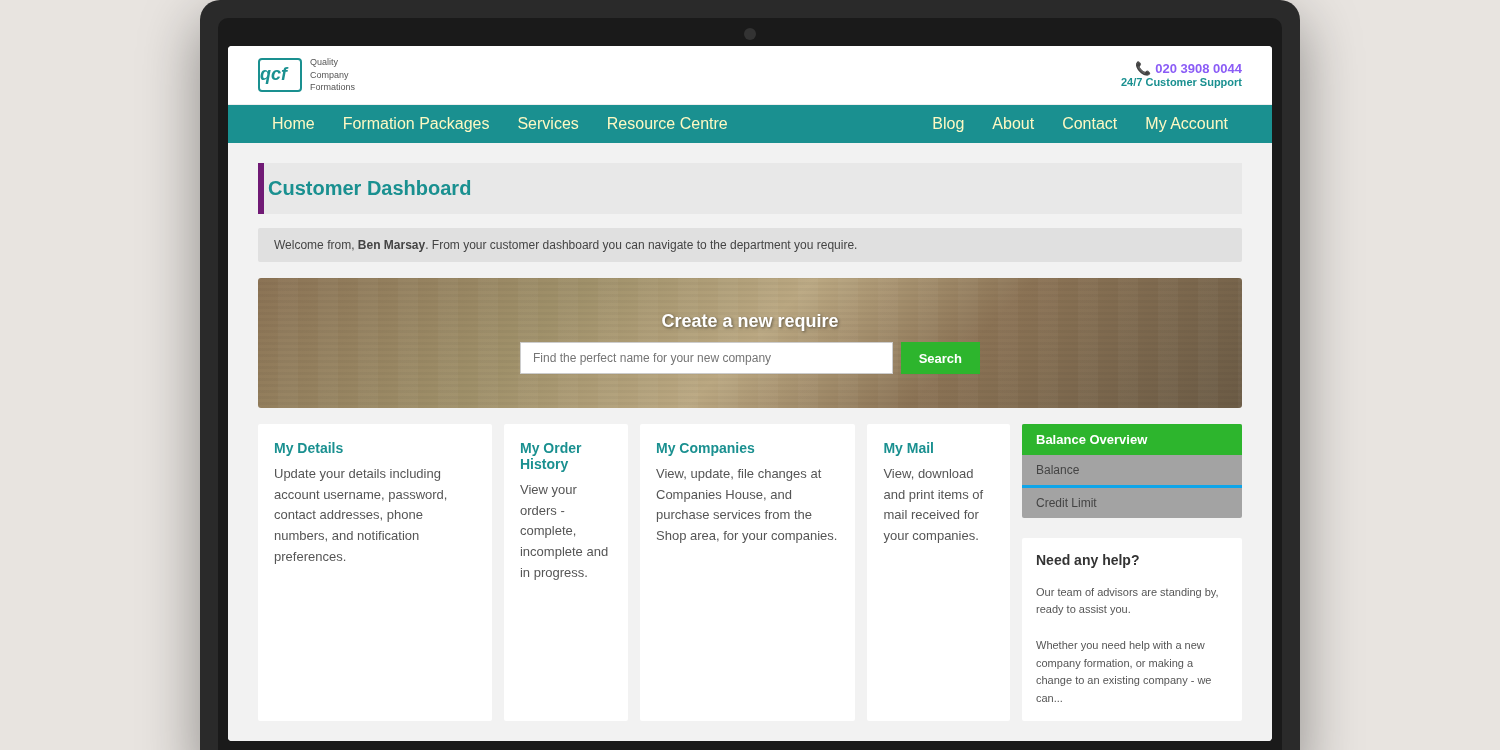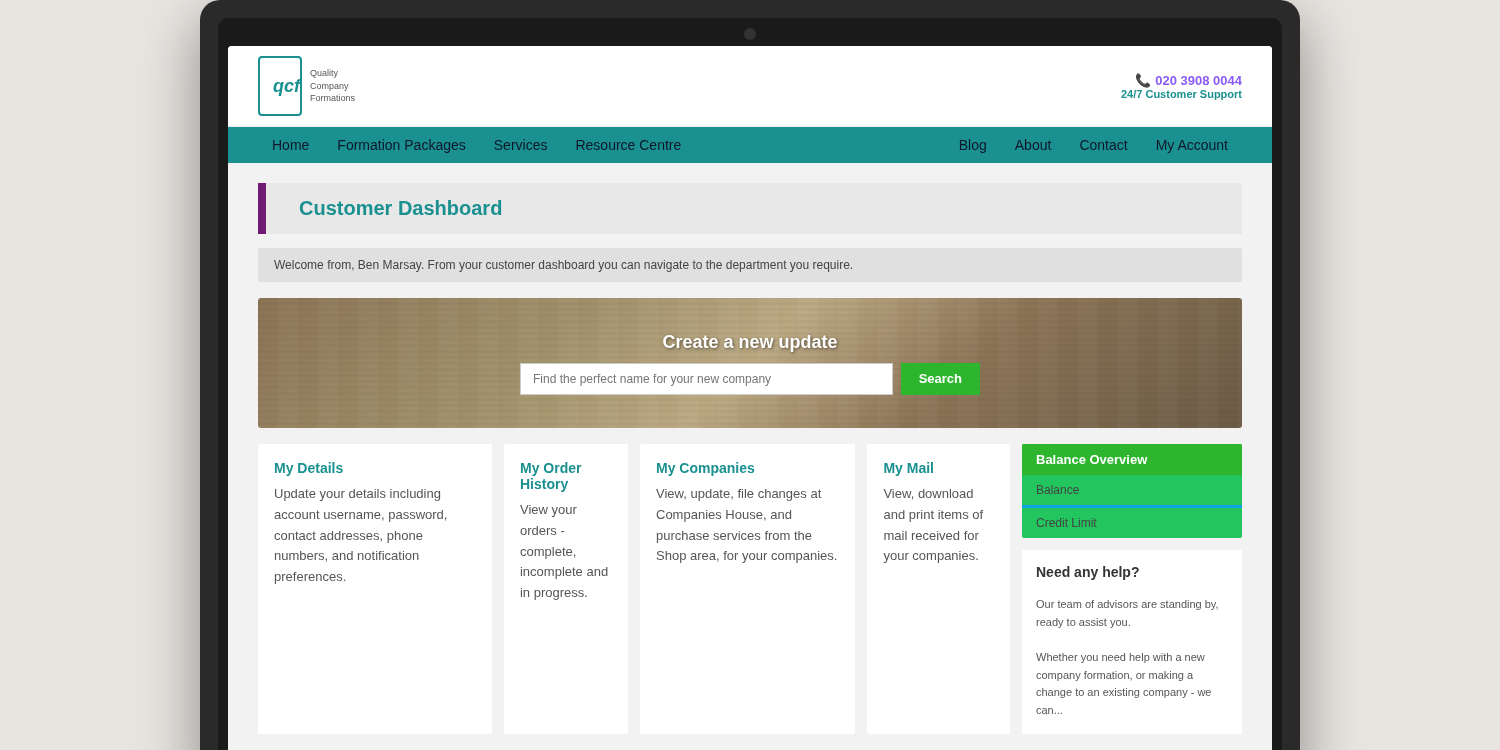--- a/index.html
+++ b/index.html
@@ -56,26 +56,26 @@
     }
 
     .logo-box {
       display: flex;
       align-items: center;
       gap: 8px;
     }
 
     .logo-icon {
       width: 44px;
-      height: 60px;
+      height: 34px;
       border: 2px solid #1a9090;
       border-radius: 4px;
       display: flex;
       align-items: center;
-      justify-content: flex-end;
+      justify-content: flex-start;
       font-size: 18px;
       font-weight: bold;
       color: #1a9090;
       font-style: italic;
     }
 
     .logo-text {
       font-size: 9px;
       color: #555;
       line-height: 1.4;
@@ -99,62 +99,62 @@
 
     
     .main-nav {
       background: #1a9090;
       display: flex;
       align-items: center;
       padding: 0 30px;
     }
 
     .main-nav a {
-      color: #0f172a;
+      color: #fef9c3;
       text-decoration: none;
-      font-size: 14px;
+      font-size: 16px;
       padding: 10px 14px;
       display: block;
     }
 
     .nav-spacer {
       flex: 1;
     }
 
     
     .content {
       background: #f2f2f2;
       padding: 20px 30px;
       min-height: 460px;
     }
 
     .dashboard-title {
       background: #e8e8e8;
-      padding: 14px 33px;
+      padding: 14px 4px;
       margin-bottom: 14px;
-      border-left: 8px solid #701a75;
+      border-left: 6px solid #701a75;
     }
 
     .dashboard-title h1 {
       color: #1a9090;
       font-size: 20px;
       font-weight: bold;
     }
 
     .welcome-bar {
       background: #e0e0e0;
       padding: 10px 16px;
       margin-bottom: 16px;
       font-size: 12px;
       color: #444;
       border-radius: 2px;
     }
 
     .welcome-bar strong {
-      font-weight: normal;
+      font-weight: bold;
     }
 
     
     .hero-banner {
       position: relative;
       height: 130px;
       margin-bottom: 16px;
       border-radius: 3px;
       overflow: hidden;
       background: linear-gradient(135deg, #8B7355 0%, #A0916A 30%, #BBA882 50%, #8B7355 70%, #6B5B45 100%);
@@ -248,24 +248,24 @@
       line-height: 1.6;
     }
 
     .sidebar-col {
       display: flex;
       flex-direction: column;
       gap: 0;
     }
 
     .balance-card {
-      background: #22c55e;
+      background: #a3a3a3;
       border-radius: 2px;
       overflow: hidden;
-      margin-bottom: 12px;
+      margin-bottom: 20px;
     }
 
     .balance-header {
       background: #2db52d;
       color: #fff;
       font-size: 13px;
       font-weight: bold;
       padding: 8px 14px;
     }
 
@@ -350,21 +350,21 @@
 
         <div class="dashboard-title">
           <h1>Customer Dashboard</h1>
         </div>
 
         <div class="welcome-bar">
           <span>Welcome from, </span><strong>Ben Marsay</strong><span>. From your customer dashboard you can navigate to the department you require.</span>
         </div>
 
         <div class="hero-banner">
-          <div class="hero-title">Create a new update</div>
+          <div class="hero-title">Create a new require</div>
           <div class="hero-search-row">
             <input class="hero-search-input" type="text" placeholder="Find the perfect name for your new company" style="">
             <button class="hero-search-btn">Search</button>
           </div>
         </div>
 
         <div class="cards-grid">
 
           <div style="display:flex; flex-direction:row; gap:12px;">
             <div class="card">

